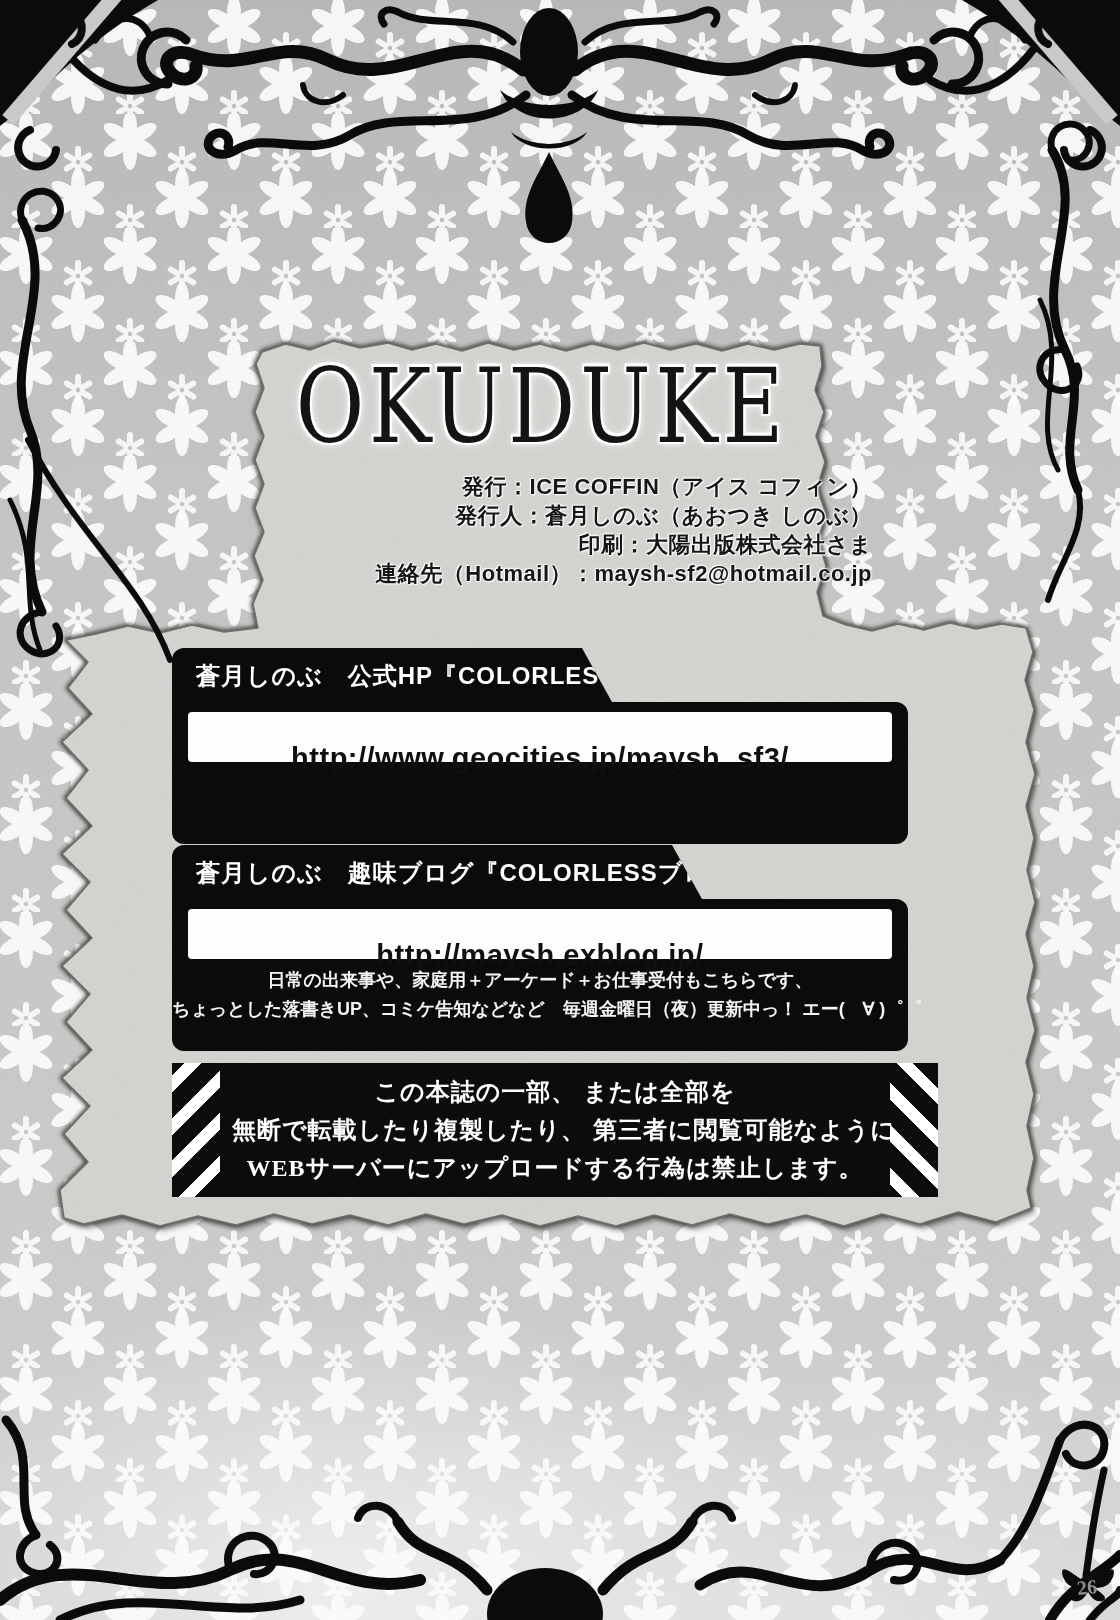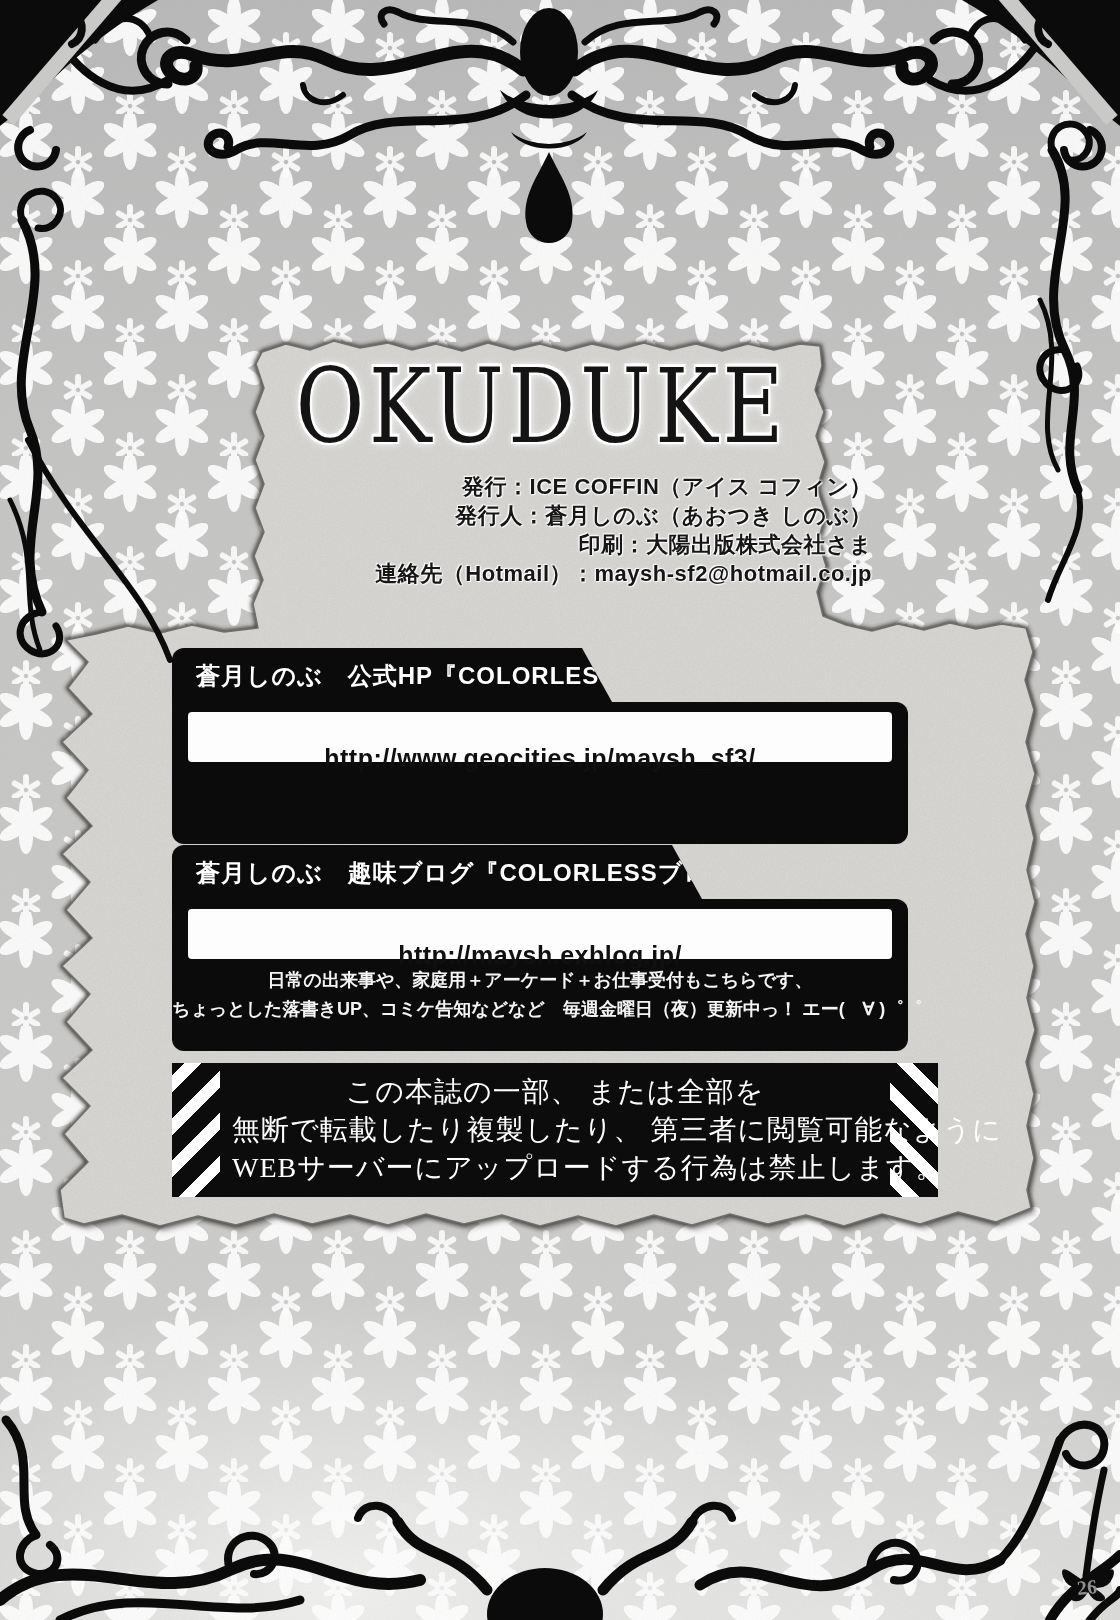--- a/index.html
+++ b/index.html
@@ -40,36 +40,36 @@
   .tab .tabtext{
     color:#fff;font-size:24px;font-weight:bold;line-height:56px;
     padding-left:24px;letter-spacing:1px;white-space:nowrap;
   }
   .pbody{background:#0b0b0b;border-radius:0 12px 12px 12px;padding-top:10px;}
   .urlbox{
     margin:0 16px;height:50px;background:#fdfdfd;border-radius:4px;
     display:flex;align-items:center;justify-content:center;
   }
   .urltext{
-    font-size:25px;font-weight:bold;color:#101010;letter-spacing:.5px;
+    font-size:29px;font-weight:bold;color:#101010;letter-spacing:.5px;
     font-family:"Liberation Sans", sans-serif;white-space:nowrap;margin-top:42px;
   }
   .desc{margin-top:7px;text-align:center;color:#f4f4f4;}
   .dline{font-size:18px;font-weight:bold;line-height:29px;white-space:nowrap;letter-spacing:0;}
 
   
   #notice{
     position:absolute;left:172px;top:1063px;width:766px;height:134px;background:#0c0c0c;z-index:2;
   }
   .stripes{position:absolute;top:0;bottom:0;width:48px;}
   .stripes.left{left:0;background:repeating-linear-gradient(135deg,#0c0c0c 0 9px,#fff 9px 21px,#0c0c0c 21px 30px);}
   .stripes.right{right:0;background:repeating-linear-gradient(45deg,#0c0c0c 0 9px,#fff 9px 21px,#0c0c0c 21px 30px);}
   #notice .ntext{position:absolute;left:60px;right:60px;top:10px;text-align:center;color:#fff;}
   #notice .nline{
-    font-family:"Liberation Serif", serif;font-weight:400;font-size:28px;line-height:38px;
+    font-family:"Liberation Serif", serif;font-weight:700;font-size:24px;line-height:38px;
     letter-spacing:1px;white-space:nowrap;
   }
 </style>
 </head>
 <body>
 
 <div id="page">
 
   <svg id="deco" width="1120" height="1620" viewBox="0 0 1120 1620">
     <defs>

